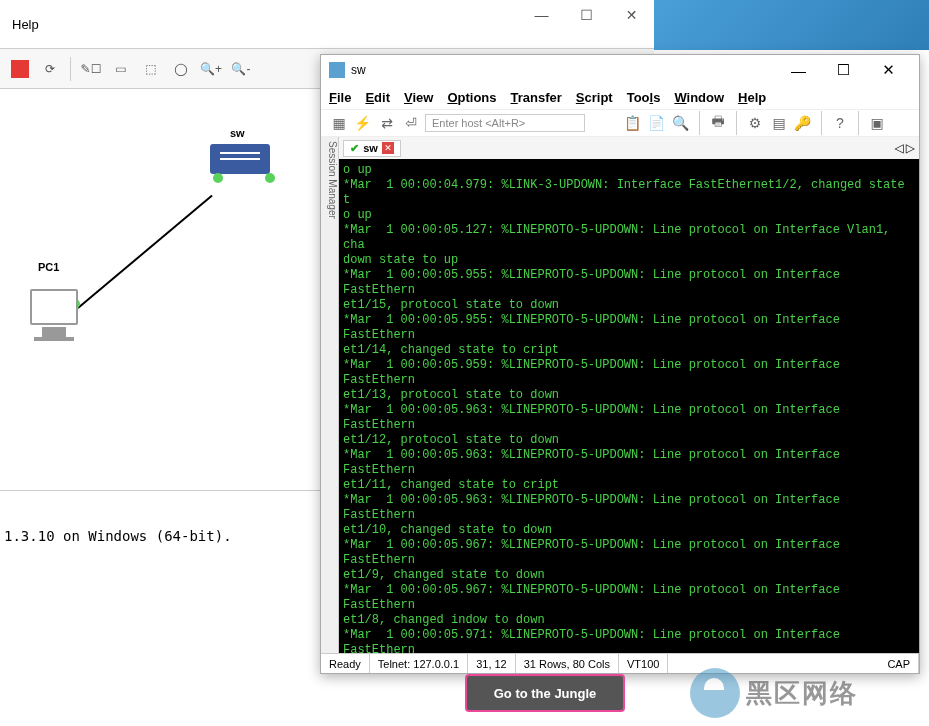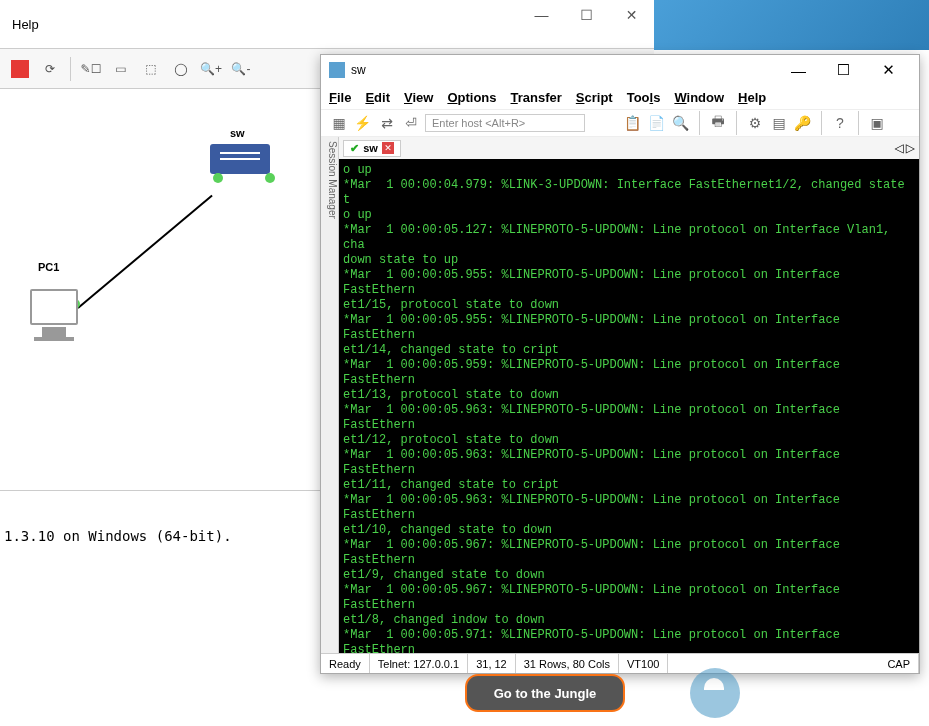--- a/index.html
+++ b/index.html
@@ -44,21 +44,21 @@
 .tab-bar { height: 22px; background: #f5f5f5; display: flex; align-items: center; padding: 0 4px; }
 .tab { background: #fff; border: 1px solid #ccc; padding: 1px 6px; display: flex; align-items: center; gap: 4px; font-size: 11px; }
 .tab-check { color: #2a2; font-weight: bold; }
 .tab-close { background: #d44; color: #fff; width: 12px; height: 12px; font-size: 9px; display: flex; align-items: center; justify-content: center; }
 .tab-nav { margin-left: auto; display: flex; gap: 2px; }
 .terminal { flex: 1; background: #000; color: #4ad14a; font-family: "Courier New", monospace; font-size: 12px; padding: 4px; overflow: hidden; white-space: pre-wrap; line-height: 15px; position: relative; }
 .crt-status { height: 20px; display: flex; align-items: center; font-size: 11px; border-top: 1px solid #ccc; }
 .crt-status span { padding: 4px 8px; border-right: 1px solid #ccc; height: 100%; display: flex; align-items: center; }
 .crt-status .fill { flex: 1; border: none; }
 
-.jungle-btn { position: absolute; left: 465px; top: 674px; width: 160px; height: 38px; background: #555; border: 2px solid #f97316; border-radius: 13px; color: #fff; display: flex; align-items: center; justify-content: center; font-weight: bold; font-size: 13px; }
+.jungle-btn { position: absolute; left: 465px; top: 674px; width: 160px; height: 38px; background: #555; border: 2px solid #ec4899; border-radius: 4px; color: #fff; display: flex; align-items: center; justify-content: center; font-weight: bold; font-size: 13px; }
 .heiqu { position: absolute; left: 690px; top: 668px; width: 230px; height: 50px; display: flex; align-items: center; opacity: 0.5; }
 .heiqu-ico { width: 50px; height: 50px; background: #3a8fc0; border-radius: 50%; position: relative; }
 .heiqu-ico:before { content:''; position:absolute; left:14px; top:10px; width:20px; height:12px; background:#fff; border-radius: 10px 10px 0 0; }
 .heiqu-txt { font-size: 26px; font-weight: bold; color: #333; margin-left: 6px; letter-spacing: 2px; }
 </style>
 </head>
 <body>
 
 <div class="sky-bg"></div>
 
@@ -199,13 +199,14 @@
     <span>31 Rows, 80 Cols</span>
     <span>VT100</span>
     <span class="fill"></span>
     <span>CAP</span>
   </div>
 </div>
 
 <div class="jungle-btn">Go to the Jungle</div>
 <div class="heiqu">
   <div class="heiqu-ico"></div>
+  <div class="heiqu-txt">黑区网络</div>
 </div>
 
 </body></html>

